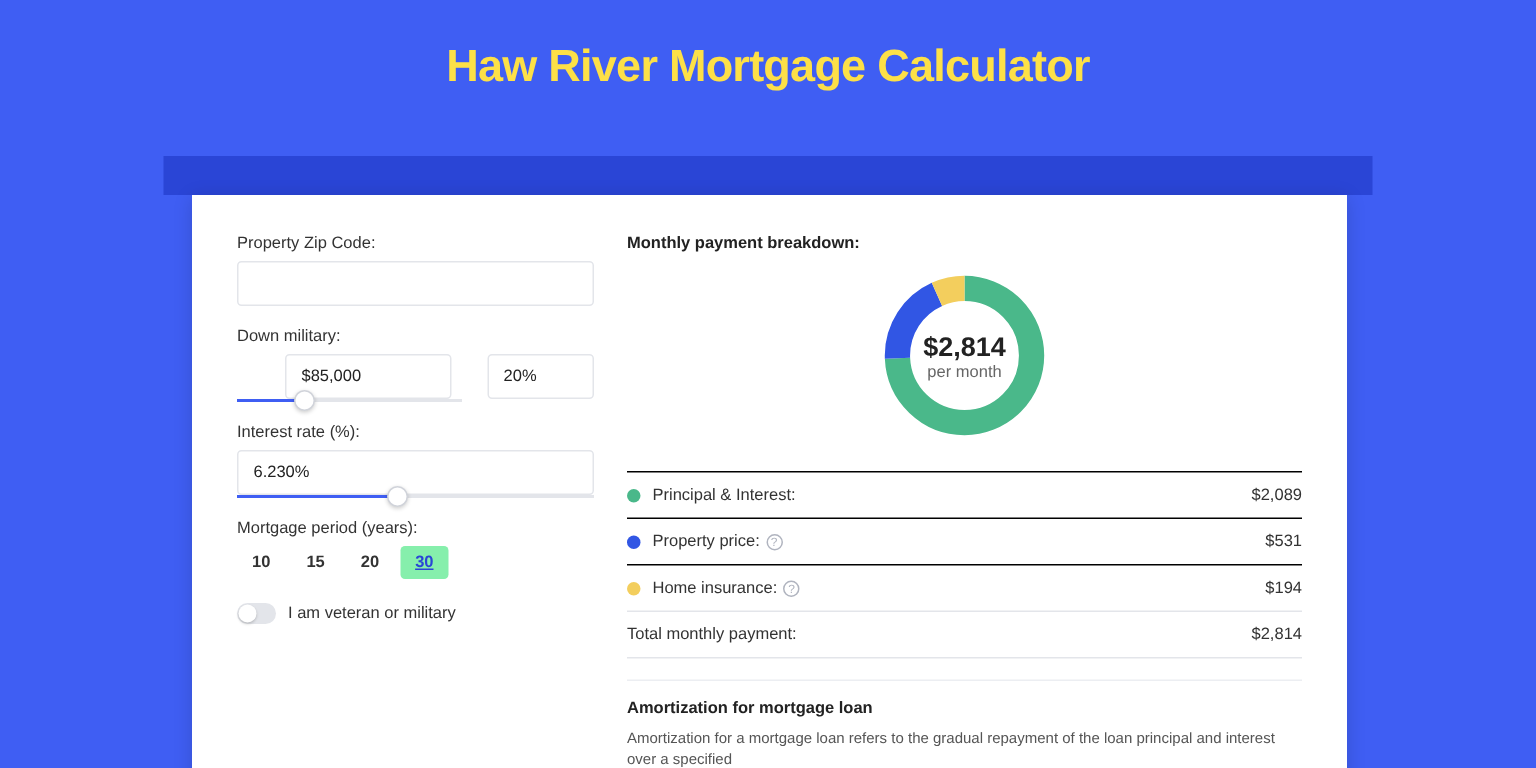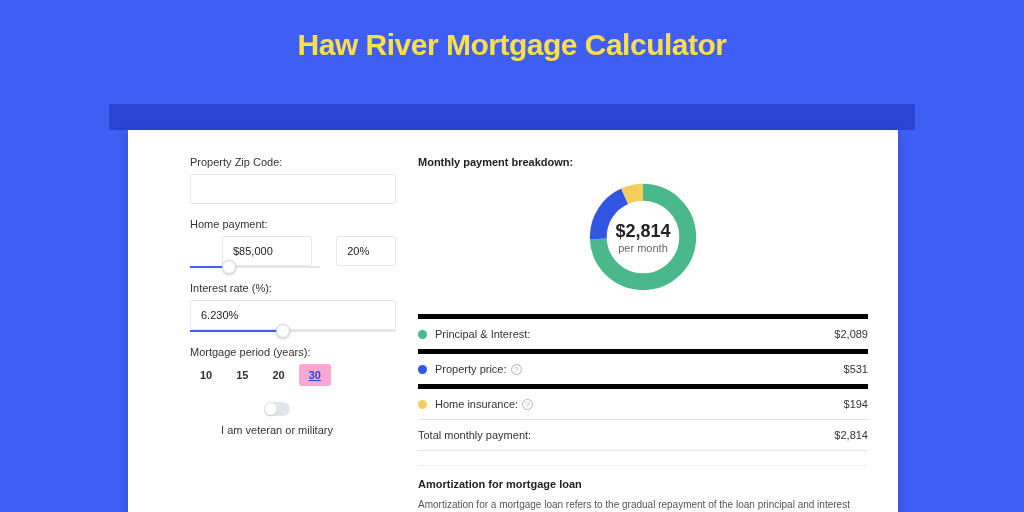--- a/index.html
+++ b/index.html
@@ -50,21 +50,21 @@
   .input {
     width: 100%;
     border: 1px solid #e3e5ea;
     border-radius: 3px;
     height: 30px;
     padding: 0 10px;
     font-size: 11px;
     color: #222;
     background: #fff;
   }
-  .field-block { margin-bottom: 14px; margin-left: 32px; }
+  .field-block { margin-bottom: 14px; }
   .slider-track {
     position: relative;
     height: 2px;
     background: #e3e5ea;
     margin-top: 0;
   }
   .slider-fill {
     position: absolute;
     height: 2px;
     background: #3f5ef3;
@@ -90,30 +90,29 @@
     font-size: 11px;
     padding: 5px 10px;
     border: none;
     background: transparent;
     color: #333;
     border-radius: 3px;
     cursor: pointer;
     font-weight: 600;
   }
   .period-btn.active {
-    background: #f9a8d4;
+    background: #86efac;
     color: #2a45d6;
     text-decoration: underline;
   }
   .toggle-row {
     display: flex;
     align-items: center;
     gap: 8px;
     margin-top: 16px;
-    flex-direction: column;
   }
   .toggle {
     width: 26px;
     height: 14px;
     background: #e3e5ea;
     border-radius: 7px;
     position: relative;
     cursor: pointer;
   }
   .toggle-knob {
@@ -151,21 +150,21 @@
     flex-direction: column;
     align-items: center;
     justify-content: center;
   }
   .donut-amount { font-size: 18px; font-weight: 700; color: #222; }
   .donut-sub { font-size: 11px; color: #666; }
   .break-row {
     display: flex;
     align-items: center;
     padding: 9px 0;
-    border-top: 5px solid #000000;
+    border-top: 1px solid #000000;
     font-size: 11px;
     color: #333;
   }
   .break-row:first-of-type { border-top: 1px solid #f0f1f4; }
   .dot {
     width: 9px; height: 9px; border-radius: 50%;
     margin-right: 8px; flex-shrink: 0;
   }
   .dot.green { background: #4ab88a; }
   .dot.blue { background: #3156e4; }
@@ -208,21 +207,21 @@
 
   <div class="left-col">
 
     <div class="field-block">
       <label class="field-label">Property Zip Code:</label>
       <input class="input" value="" style="">
     </div>
 
 
     <div class="field-block">
-      <label class="field-label">Home payment:</label>
+      <label class="field-label">Down military:</label>
       <div class="row-two">
         <input class="input" value="$85,000" style="">
         <input class="input" value="20%" style="">
       </div>
       <div class="slider-track" style="width:63%">
         <div class="slider-fill" style="width:30%"></div>
         <div class="slider-thumb" style="left:30%"></div>
       </div>
     </div>
 

